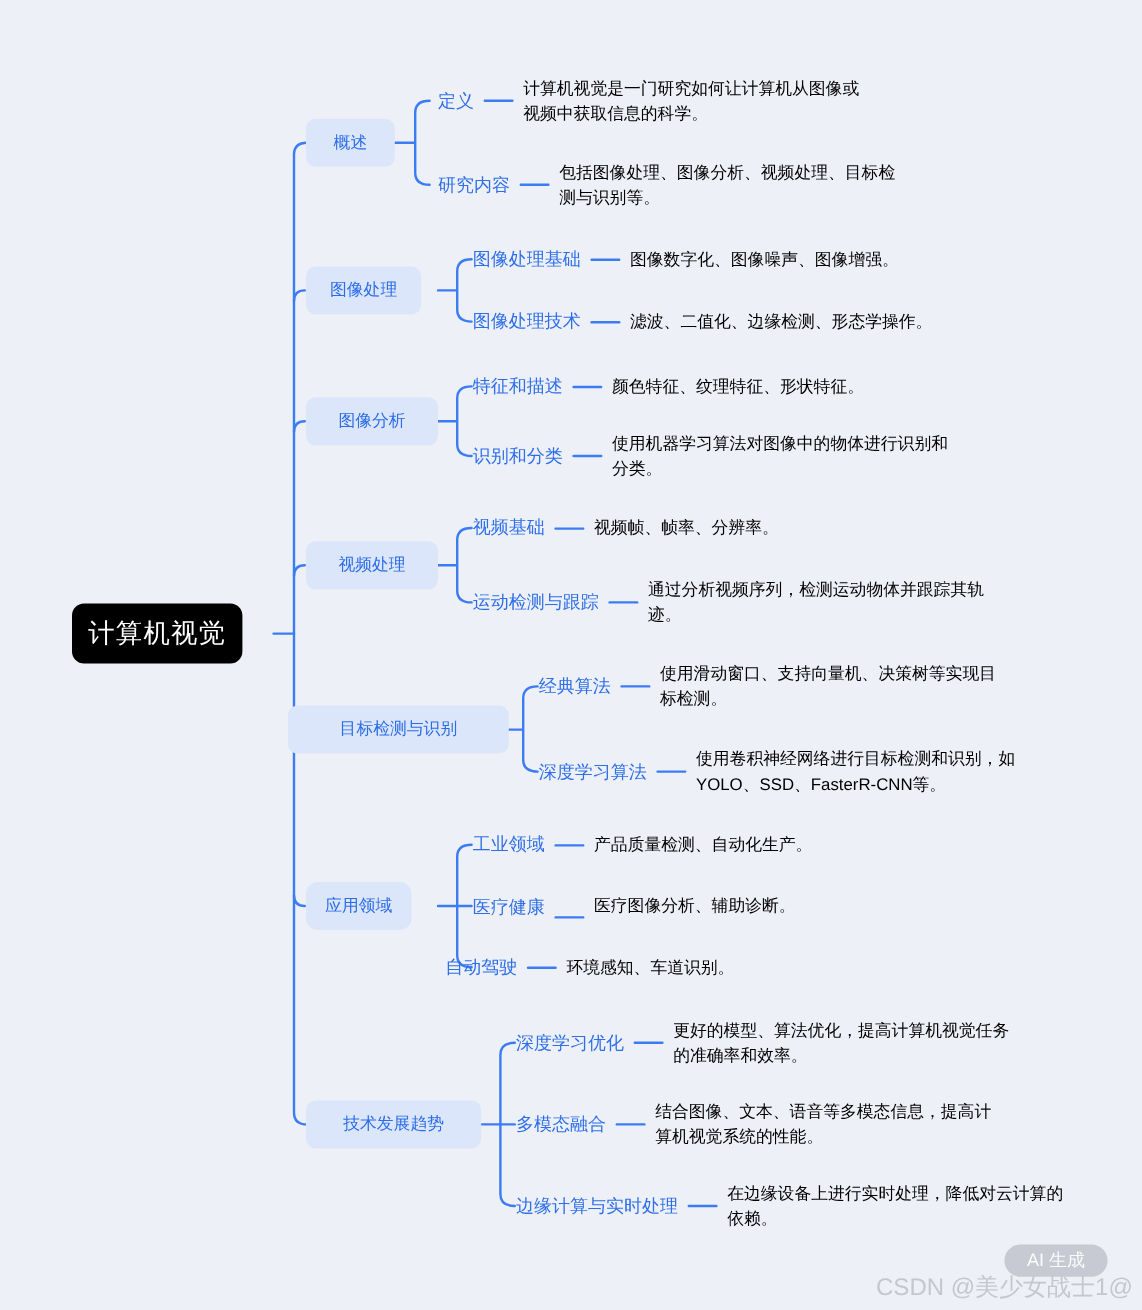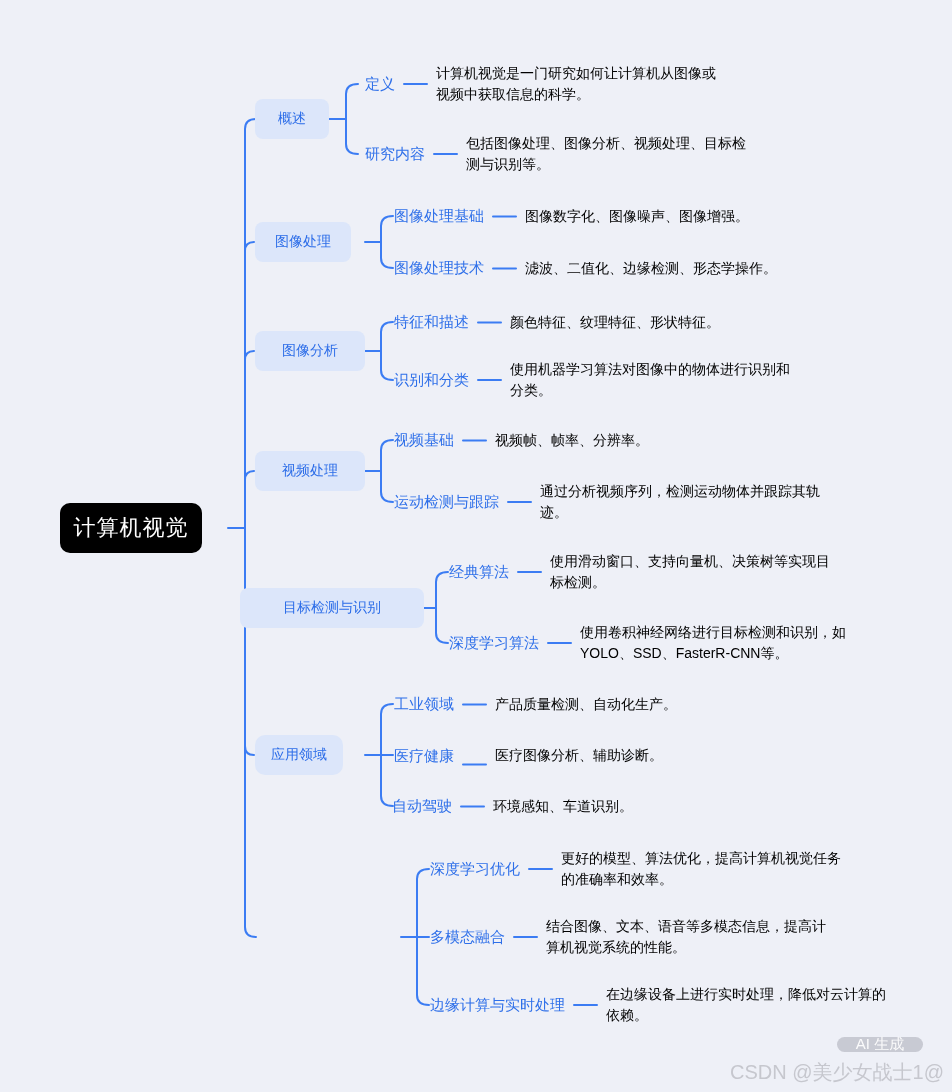--- a/index.html
+++ b/index.html
@@ -46,21 +46,21 @@
   .dash{
     width:25px;height:2px;border-radius:1px;
     background:#3b7cf3;margin:0 8px;flex-shrink:0;
   }
   .desc{
     color:#000000;font-size:14px;line-height:21px;
     max-width:20.4em;cursor:pointer;
   }
   .ai-badge{
     position:absolute;right:29px;top:1037px;
-    width:86px;height:15px;border-radius:14px;
+    width:86px;height:27px;border-radius:14px;
     background:rgba(154,156,166,0.45);
     color:rgba(255,255,255,0.92);font-size:15px;
     display:flex;align-items:center;justify-content:center;
   }
   .credit{
     position:absolute;right:8px;top:1059px;
     color:#c6c7ce;font-size:20px;white-space:nowrap;
   }
 </style>
 </head>
@@ -94,20 +94,21 @@
   </svg>
 
   <div class="root-node">计算机视觉</div>
 
   <div class="l1-node" style="left:255px;top:99px;width:74px;">概述</div>
   <div class="l1-node" style="left:255px;top:222px;width:96px;">图像处理</div>
   <div class="l1-node" style="left:255px;top:331px;width:110px;">图像分析</div>
   <div class="l1-node" style="left:255px;top:451px;width:110px;">视频处理</div>
   <div class="l1-node" style="left:240px;top:588px;width:184px;">目标检测与识别</div>
   <div class="l1-node" style="left:255px;top:735px;width:88px;border-radius:10px;">应用领域</div>
+  <div class="l1-node" style="left:255px;top:917px;width:146px;">技术发展趋势</div>
 
   <div class="child-row" style="left:365px;top:84px;">
     <span class="l2-label">定义</span>
     <span class="dash"></span>
     <span class="desc">计算机视觉是一门研究如何让计算机从图像或视频中获取信息的科学。</span>
   </div>
   <div class="child-row" style="left:365px;top:154px;">
     <span class="l2-label">研究内容</span>
     <span class="dash"></span>
     <span class="desc">包括图像处理、图像分析、视频处理、目标检测与识别等。</span>
@@ -160,21 +161,21 @@
   <div class="child-row" style="left:394px;top:704px;">
     <span class="l2-label">工业领域</span>
     <span class="dash"></span>
     <span class="desc">产品质量检测、自动化生产。</span>
   </div>
   <div class="child-row" style="left:394px;top:755px;align-items:flex-end;">
     <span class="l2-label">医疗健康</span>
     <span class="dash"></span>
     <span class="desc">医疗图像分析、辅助诊断。</span>
   </div>
-  <div class="child-row" style="left:392px;top:806px;justify-content:space-between;">
+  <div class="child-row" style="left:371px;top:806px;justify-content:space-between;">
     <span class="l2-label">自动驾驶</span>
     <span class="dash"></span>
     <span class="desc">环境感知、车道识别。</span>
   </div>
 
   <div class="child-row" style="left:430px;top:869px;">
     <span class="l2-label">深度学习优化</span>
     <span class="dash"></span>
     <span class="desc">更好的模型、算法优化，提高计算机视觉任务的准确率和效率。</span>
   </div>

